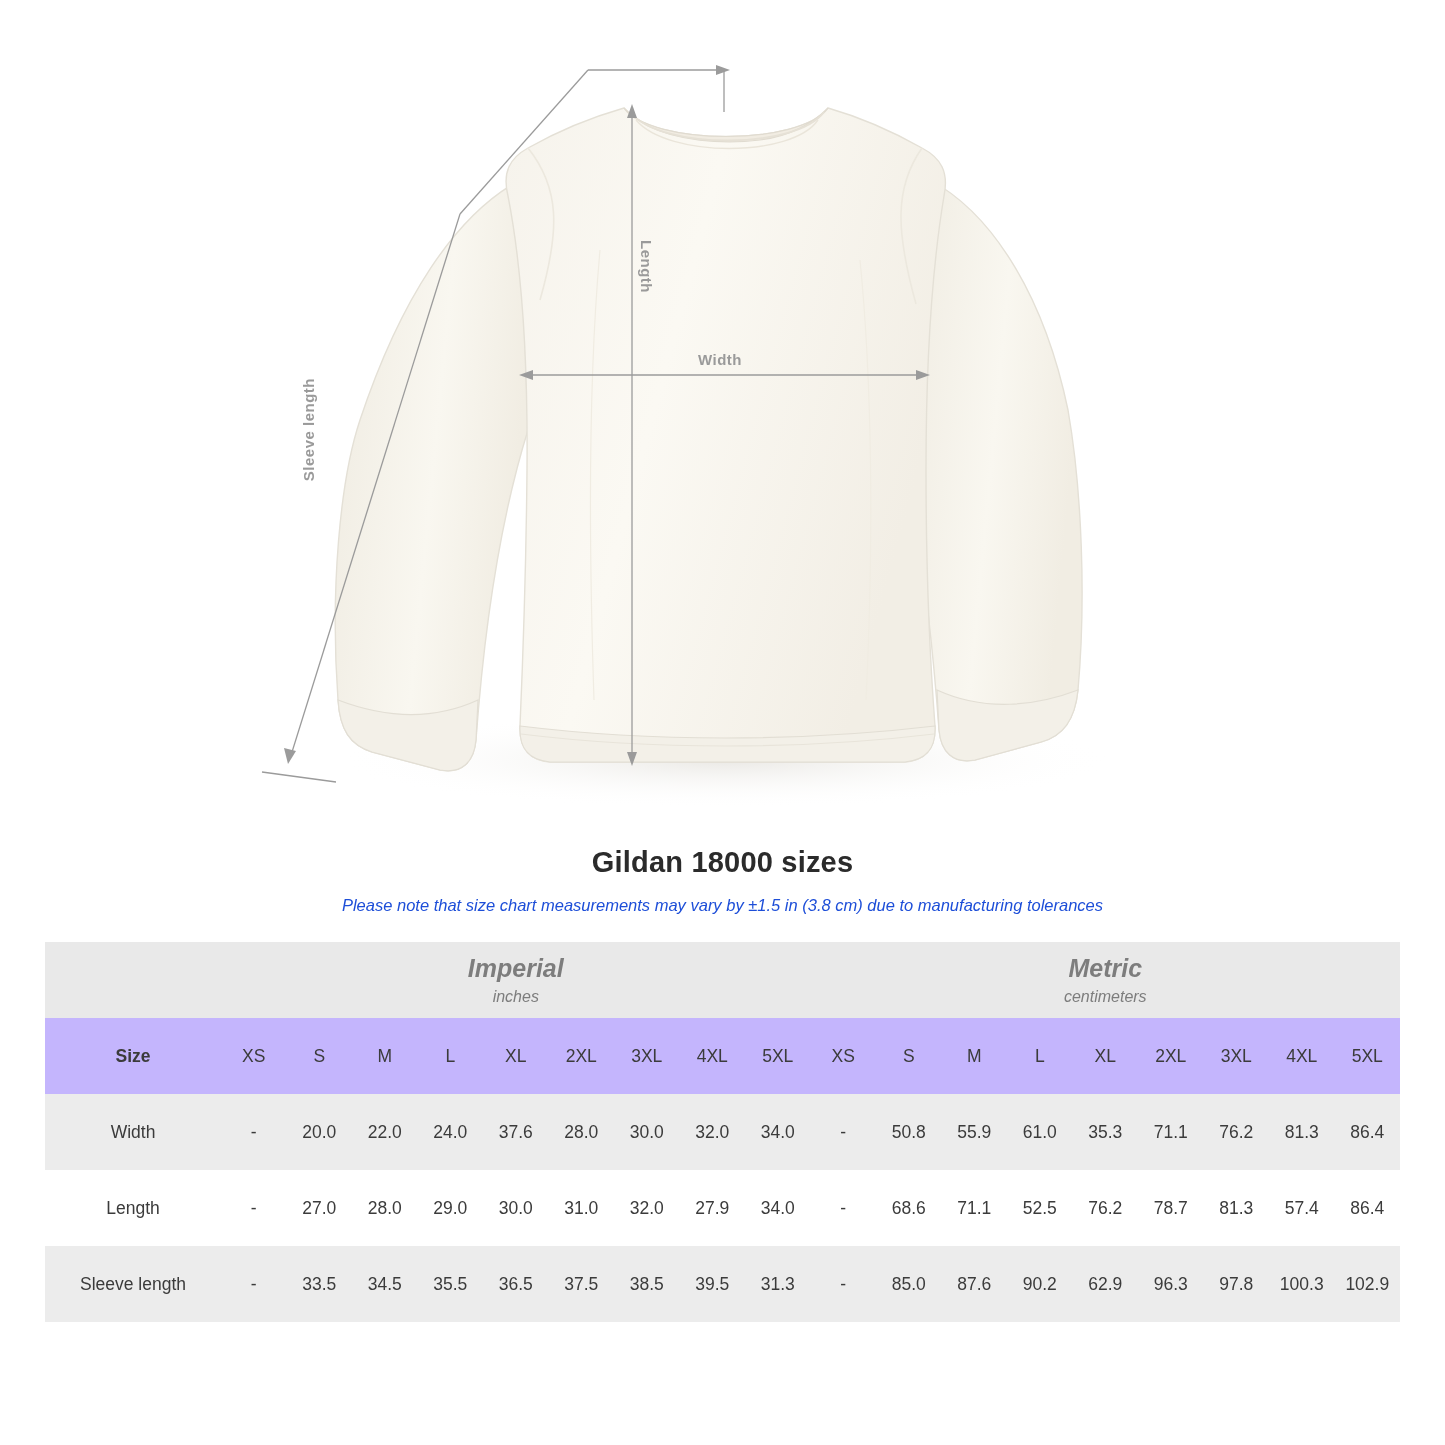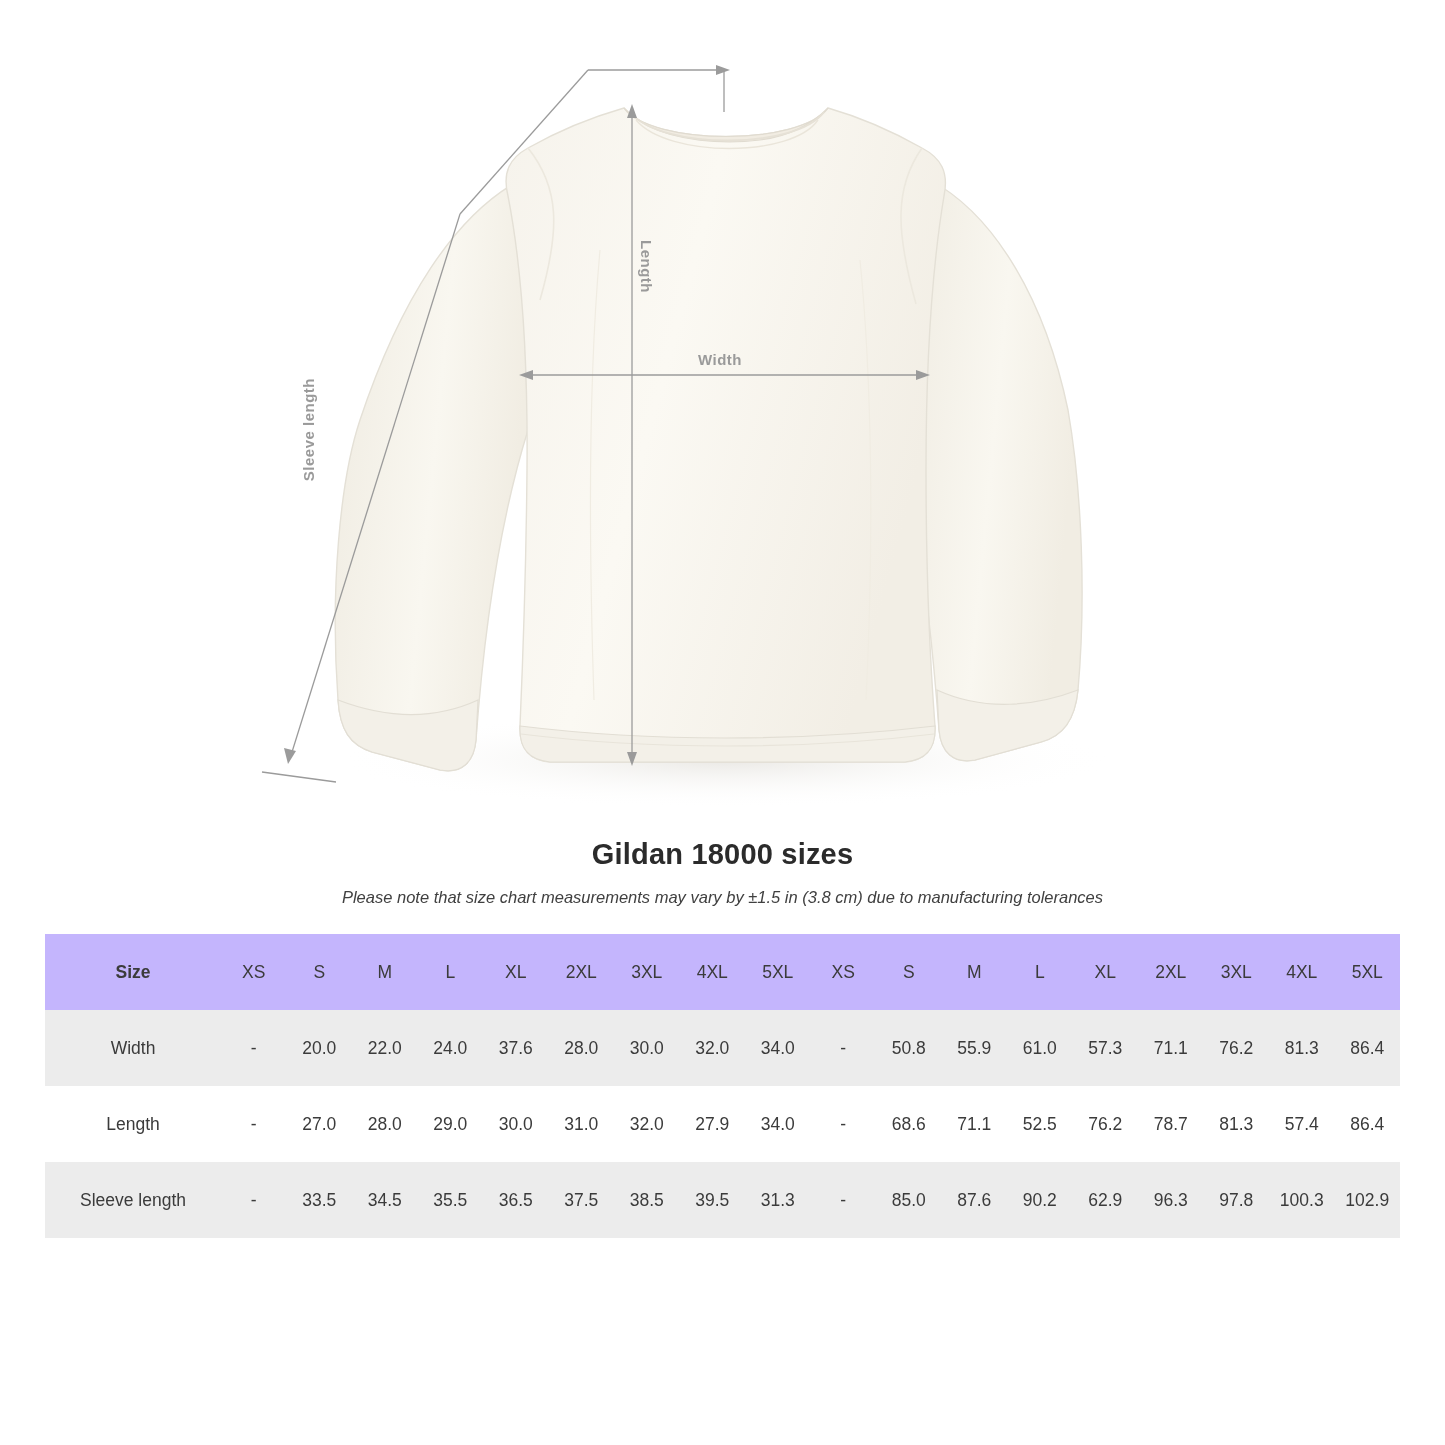--- a/index.html
+++ b/index.html
@@ -52,33 +52,33 @@
     left: 300px;
     top: 378px;
     writing-mode: vertical-rl;
     text-orientation: mixed;
     transform: rotate(180deg);
   }
 
   
   .title-block {
     text-align: center;
-    margin-top: 8px;
+    margin-top: 16px;
   }
   .chart-title {
     font-size: 29px;
     font-weight: bold;
     color: #2b2b2b;
     margin: 0;
     letter-spacing: 0.2px;
   }
   .chart-note {
     font-size: 16.5px;
     font-style: italic;
-    color: #404040;
+    color: #1d4ed8;
     margin-top: 17px;
   }
 
   
   .table-wrap {
     margin: 27px 45px 0 45px;
   }
   table.size-table {
     border-collapse: collapse;
     width: 1355px;
@@ -245,20 +245,31 @@
           <col class="c-cell">
           <col class="c-cell">
           <col class="c-cell">
           <col class="c-cell">
         <col class="c-cell">
           <col class="c-cell">
           <col class="c-cell">
           <col class="c-cell">
       </colgroup>
       <tbody>
+        <tr class="unitrow">
+          <td colspan="1"></td>
+          <td colspan="9">
+            <div class="unit-title">Imperial</div>
+            <div class="unit-sub">inches</div>
+          </td>
+          <td colspan="9">
+            <div class="unit-title">Metric</div>
+            <div class="unit-sub">centimeters</div>
+          </td>
+        </tr>
 
         <tr class="hdr">
           <td class="rowlabel">Size</td>
           <td>XS</td>
           <td>S</td>
           <td>M</td>
           <td>L</td>
           <td>XL</td>
           <td>2XL</td>
           <td>3XL</td>
@@ -283,21 +294,21 @@
           <td>24.0</td>
           <td>37.6</td>
           <td>28.0</td>
           <td>30.0</td>
           <td>32.0</td>
           <td>34.0</td>
           <td>-</td>
           <td>50.8</td>
           <td>55.9</td>
           <td>61.0</td>
-          <td>57.3</td>
+          <td>35.3</td>
           <td>71.1</td>
           <td>76.2</td>
           <td>81.3</td>
           <td>86.4</td>
         </tr>
 
         <tr class="plain">
           <td class="rowlabel">Length</td>
           <td>-</td>
           <td>27.0</td>

